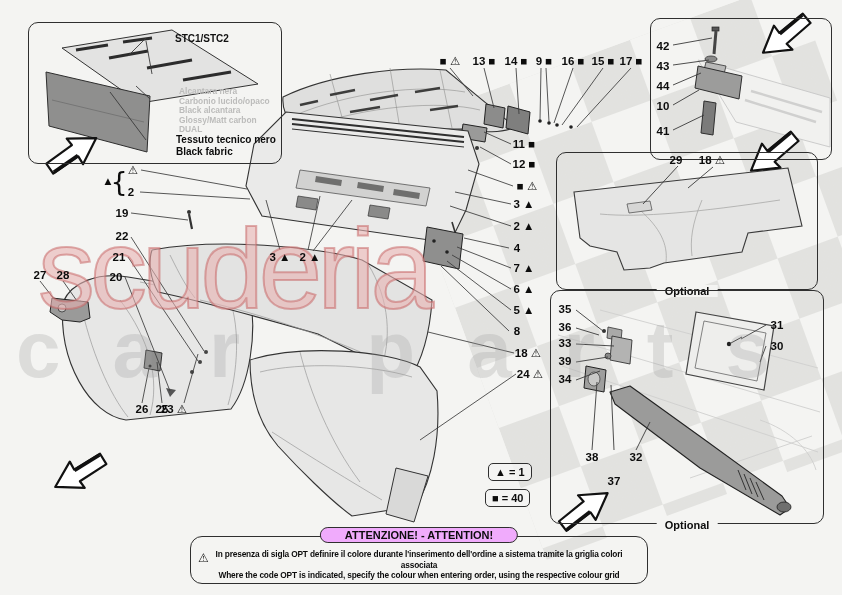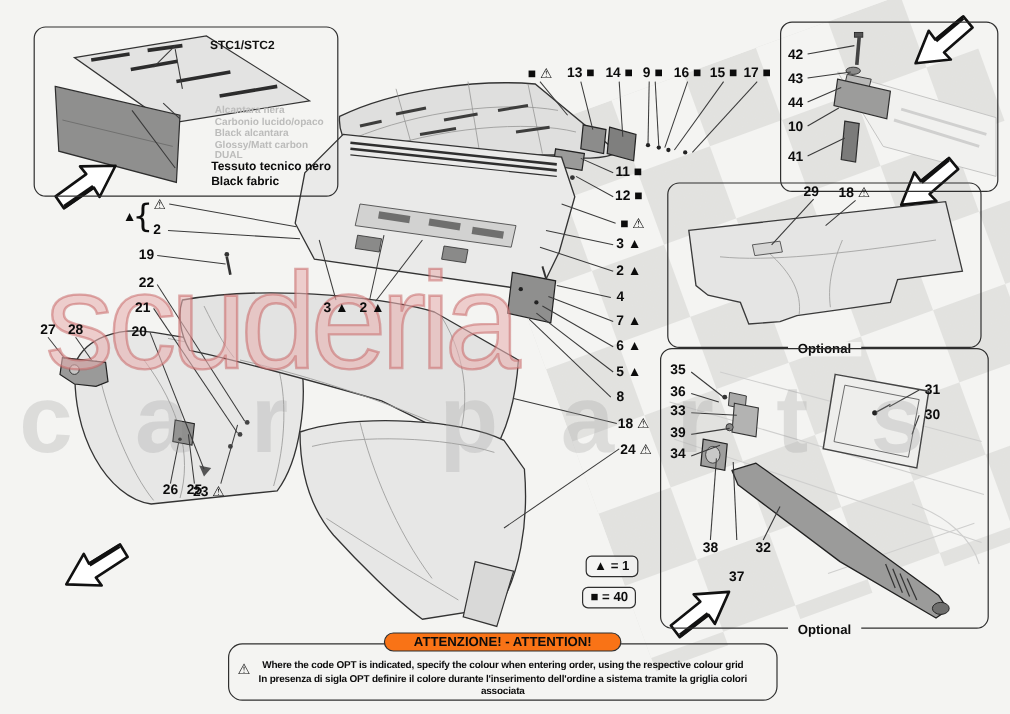--- a/index.html
+++ b/index.html
@@ -25,21 +25,21 @@
   .trcap{position:absolute;width:100%;text-align:center;font-size:10.5px;font-weight:bold;color:#0c0c0c;}
   .trcap.it{top:104px;} .trcap.en{top:117px;}
   .opt-label{position:absolute;left:50%;bottom:-8px;transform:translateX(-50%);background:#f4f4f2;
              padding:0 8px;font-size:11px;font-weight:bold;color:#0c0c0c;}
   .legend{position:absolute;border:1.4px solid #2f2f2f;border-radius:5px;padding:2px 6px;
           font-size:11px;font-weight:bold;color:#0c0c0c;z-index:5;background:rgba(244,244,242,.8);white-space:nowrap;}
   .legend.tri{left:488px;top:463px;} .legend.sq{left:485px;top:489px;}
   .attn{position:absolute;left:190px;top:536px;width:456px;height:46px;border:1.5px solid #2f2f2f;
         border-radius:12px;z-index:5;}
   .attn-title{position:absolute;left:50%;top:-10px;transform:translateX(-50%);border:1.5px solid #2f2f2f;
-              border-radius:10px;background:#f97316;padding:1px 24px;font-size:11px;font-weight:bold;
+              border-radius:10px;background:#f0abfc;padding:1px 24px;font-size:11px;font-weight:bold;
               color:#0c0c0c;white-space:nowrap;}
   .attn-body{position:absolute;left:6px;right:6px;top:12px;text-align:center;font-size:8.3px;
              font-weight:bold;color:#0c0c0c;line-height:10.5px;letter-spacing:-.15px;}
   .attn-warn{position:absolute;left:7px;top:14px;font-size:12px;color:#0c0c0c;}
   .callout-layer{position:absolute;left:0;top:0;width:842px;height:595px;z-index:6;pointer-events:none;}
   .callout{position:absolute;transform:translate(-50%,-50%);font-size:11.5px;font-weight:bold;
            color:#0c0c0c;white-space:nowrap;pointer-events:auto;cursor:pointer;}
   .callout.brace{font-size:27px;font-weight:400;font-family:"DejaVu Sans",sans-serif;}
 </style>
 </head>
@@ -311,22 +311,22 @@
     <span class="opt-label">Optional</span>
   </div>
 
   <div class="legend tri">▲ = 1</div>
   <div class="legend sq">■ = 40</div>
 
   <div class="attn">
     <span class="attn-title">ATTENZIONE! - ATTENTION!</span>
     <span class="attn-warn">⚠</span>
     <div class="attn-body">
+      <div>In presenza di sigla OPT definire il colore durante l'inserimento dell'ordine a sistema tramite la griglia colori associata</div>
       <div>Where the code OPT is indicated, specify the colour when entering order, using the respective colour grid</div>
-      <div>In presenza di sigla OPT definire il colore durante l'inserimento dell'ordine a sistema tramite la griglia colori associata</div>
     </div>
   </div>
 
   <div class="callout-layer">
       <div class="callout" style="left: 450px; top: 61px;">■ ⚠</div>
       <div class="callout" style="left: 484px; top: 61px;">13 ■</div>
       <div class="callout" style="left: 516px; top: 61px;">14 ■</div>
       <div class="callout" style="left: 544px; top: 61px;">9 ■</div>
       <div class="callout" style="left: 573px; top: 61px;">16 ■</div>
       <div class="callout" style="left: 603px; top: 61px;">15 ■</div>

